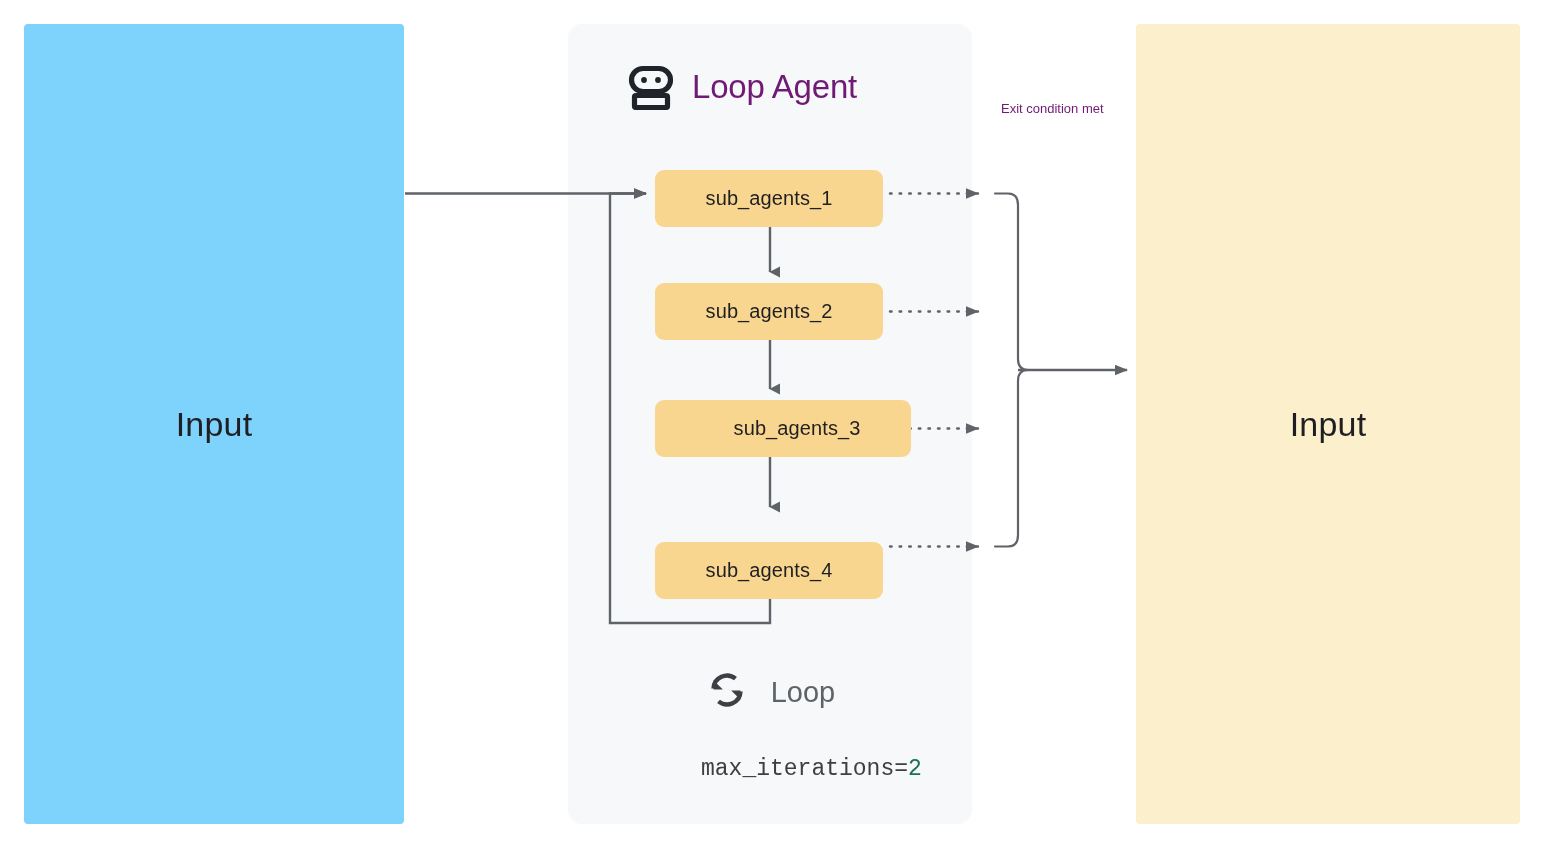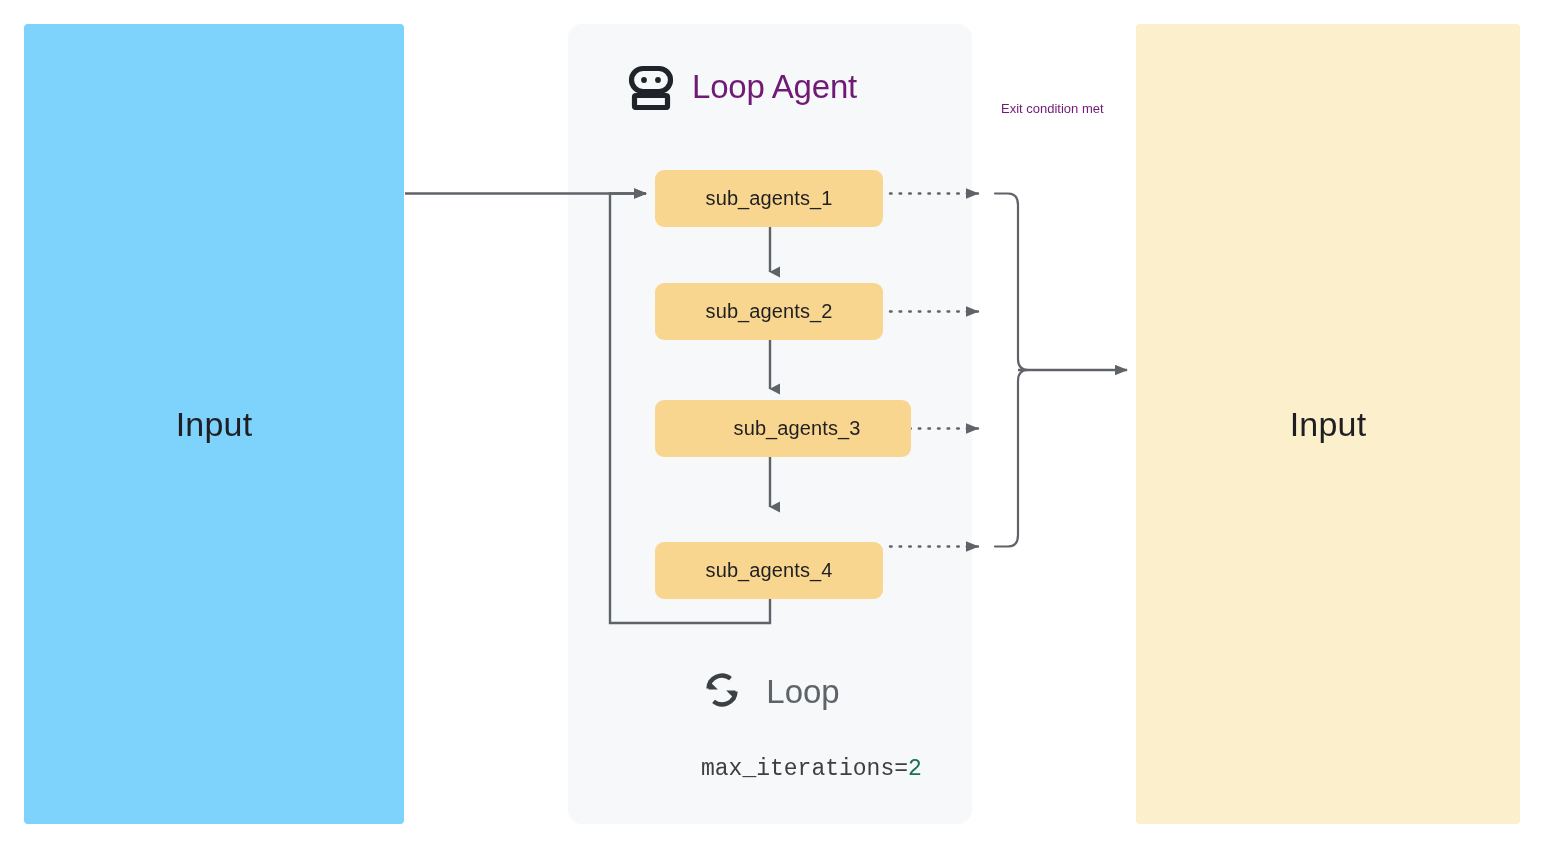--- a/index.html
+++ b/index.html
@@ -109,21 +109,21 @@
     flex-direction: column;
     align-items: center;
     gap: 14px;
   }
   #loop-row {
     display: flex;
     align-items: center;
     gap: 22px;
   }
   #loop-row .loop-label {
-    font-size: 33px;
+    font-size: 29px;
     color: #5f6368;
     font-weight: 400;
   }
   #max-iterations {
     font-family: "Liberation Mono", monospace;
     font-size: 23px;
     color: #3c4043;
     letter-spacing: 0px;
     white-space: pre;
   }

